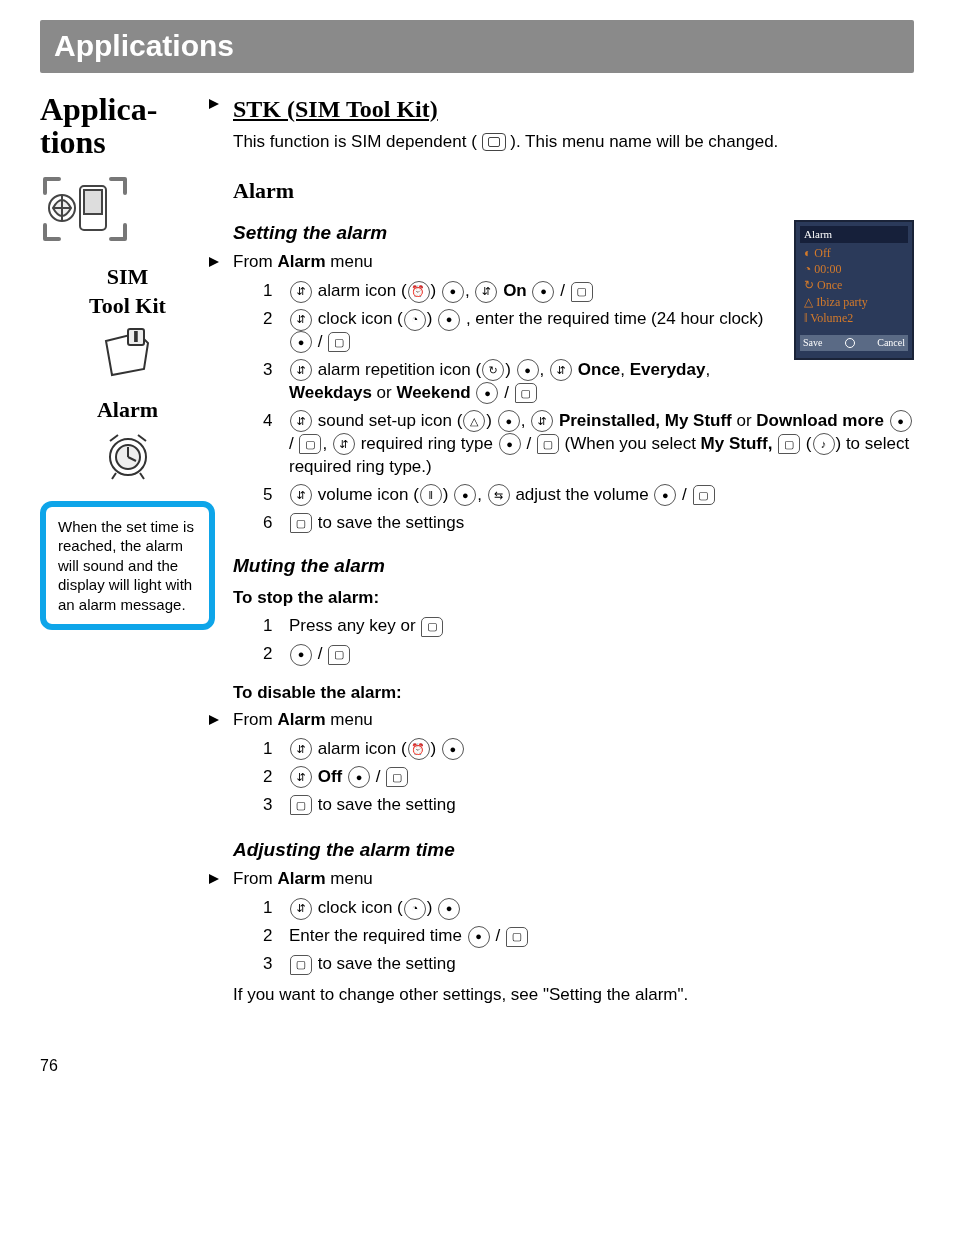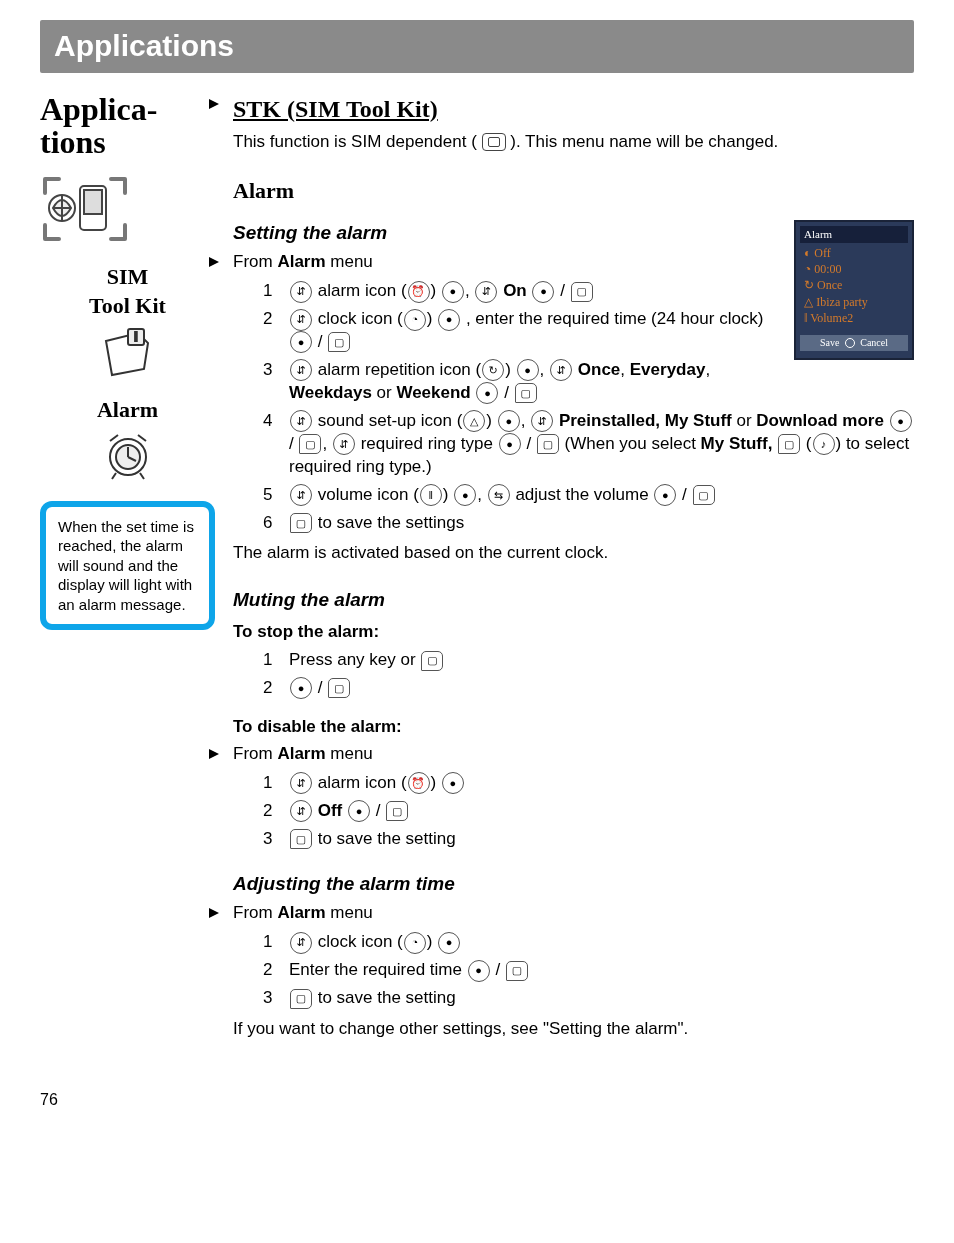--- a/index.html
+++ b/index.html
@@ -38,21 +38,21 @@
   .arrow-ptr::before { content: ""; position: absolute; left: -24px; top: 6px; width: 0; height: 0; border-top: 5px solid transparent; border-bottom: 5px solid transparent; border-left: 10px solid #000; }
 
   .glyph { display: inline-flex; align-items: center; justify-content: center; width: 22px; height: 22px; border-radius: 50%; border: 1px solid #555; font-size: 11px; vertical-align: middle; background: #fff; margin: 0 1px; }
   .pill { display: inline-flex; align-items: center; justify-content: center; width: 22px; height: 20px; border: 1px solid #555; border-radius: 5px 5px 5px 1px; font-size: 11px; vertical-align: middle; background: #fff; margin: 0 1px; }
   .sim-icon { display: inline-flex; align-items: center; justify-content: center; width: 24px; height: 18px; border: 1.5px solid #444; border-radius: 4px; vertical-align: middle; position: relative; }
   .sim-icon::after { content:""; position:absolute; width:10px; height:8px; border:1px solid #444; border-radius:2px; }
 
   .phone-shot { float: right; width: 120px; height: 140px; background: #2b3a5a; color: #d47a2a; font-family: "Comic Sans MS", cursive; font-size: 12px; line-height: 1.2; border: 2px solid #1a2338; margin: 0 0 10px 14px; padding: 4px; }
   .phone-shot .ps-title { color: #fff; background: #16203a; padding: 2px 4px; margin-bottom: 2px; font-size: 11px; }
   .phone-shot .ps-line { padding: 1px 4px; white-space: nowrap; }
-  .phone-shot .ps-foot { display: flex; justify-content: space-between; font-size: 10px; color: #fff; background: #5a6a85; margin-top: 8px; padding: 2px 20px; align-items: center; }
+  .phone-shot .ps-foot { display: flex; justify-content: space-between; font-size: 10px; color: #fff; background: #5a6a85; margin-top: 8px; padding: 2px 3px; align-items: center; }
   .phone-shot .ps-foot .dot { width: 10px; height: 10px; border: 1px solid #fff; border-radius: 50%; display: inline-block; }
 
   .para { margin: 8px 0; max-width: 640px; }
   .to-line { font-weight: bold; margin: 8px 0 4px 0; }
 
   .pagenum { margin-top: 40px; font-size: 16px; }
 
   .clearfix::after { content:""; display:table; clear:both; }
 
   
@@ -218,21 +218,20 @@
         </div>
 
         <div class="step">
           <div class="num">6</div>
           <div class="step-body">
             <span class="pill">▢</span><span> to save the settings</span>
           </div>
         </div>
       </div>
 
-      <p class="para">The alarm is activated based on the current clock.</p>
     </div>
 
     <div class="sec-subsub">Muting the alarm</div>
     <div class="to-line">To stop the alarm:</div>
     <div class="steps">
       <div class="step">
         <div class="num">1</div>
         <div class="step-body">
           <span>Press any key or </span><span class="pill">▢</span>
         </div>

